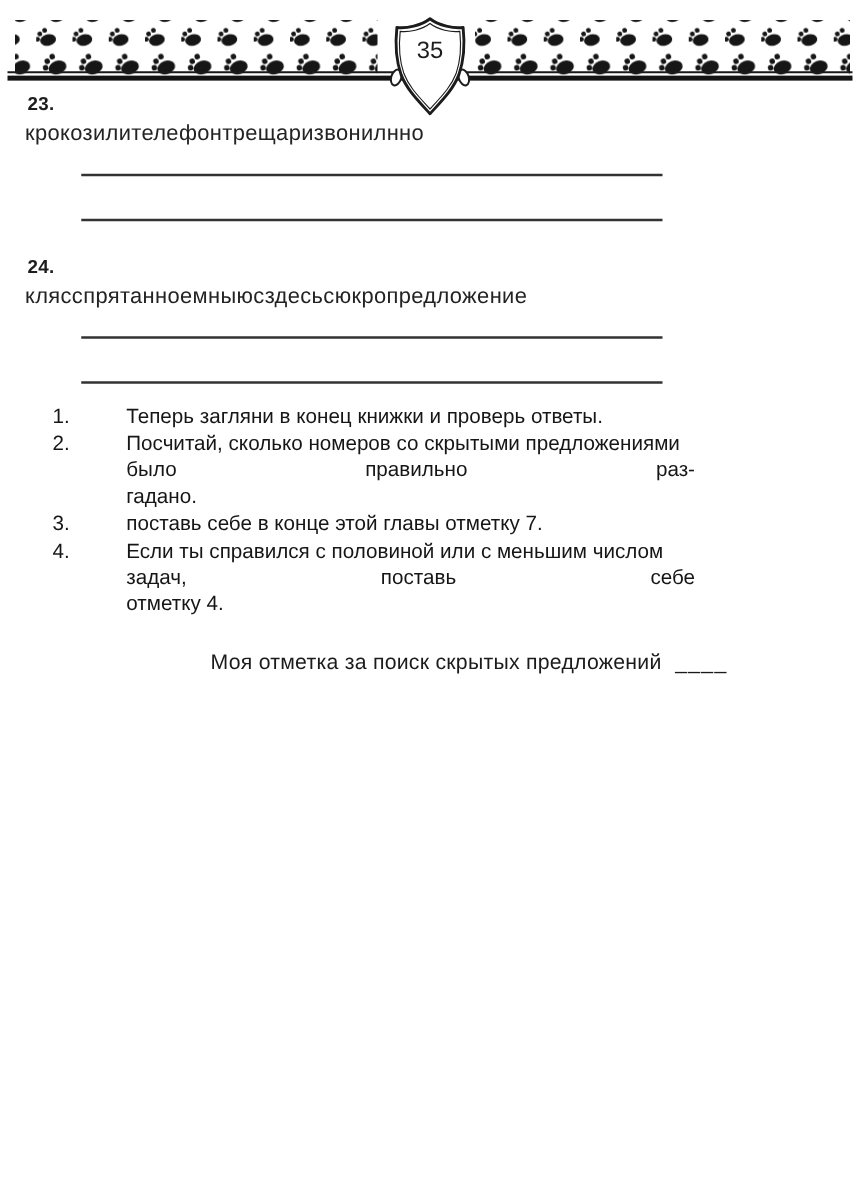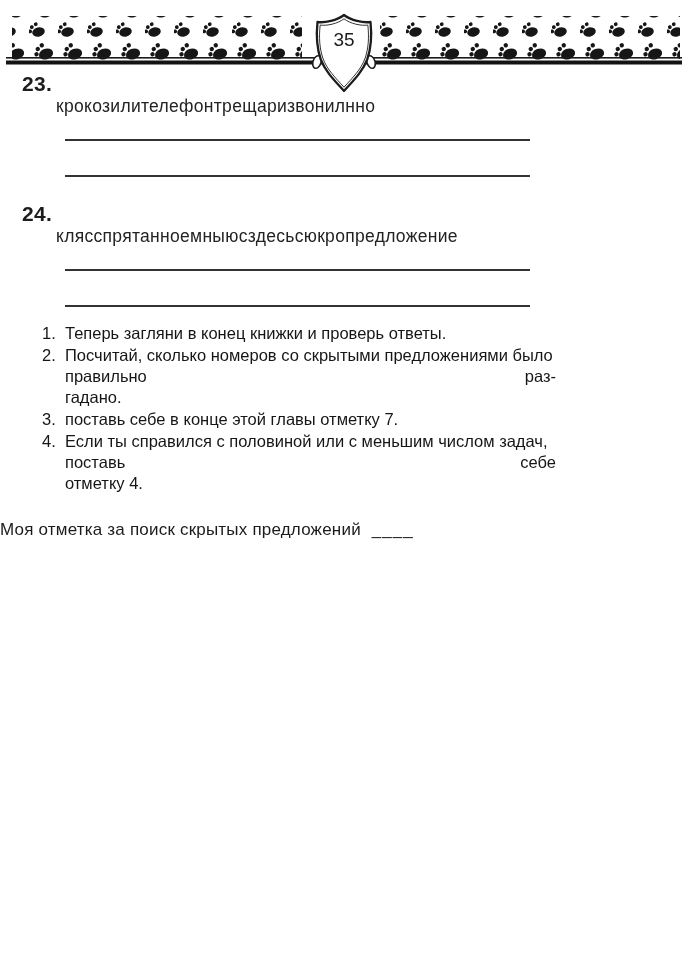--- a/index.html
+++ b/index.html
@@ -12,49 +12,49 @@
   }
   .page { position: relative; width: 582px; height: 960px; background: #fff; }
 
   
   header { position: relative; height: 66px; }
   header svg { position: absolute; top: 0; left: 0; display: block; }
 
   
   .ex-num {
     margin: 10px 0 4px 22px;
-    font-size: 21px; font-weight: bold; line-height: 16px;
+    font-size: 15px; font-weight: bold; line-height: 16px;
     letter-spacing: .3px;
   }
   .ex-num.second { margin-top: 29px; }
-  .puzzle { margin-left: 56px; }
+  .puzzle { margin-left: 20px; }
   .puzzle-line {
     font-size: 17.5px; line-height: 21px; letter-spacing: .3px;
     color: #232323;
   }
   .answer-line {
     height: 0; border-bottom: 2px solid #333;
     margin: 34px 52px 0 65px;
   }
   .answer-line.first { margin-top: 22px; }
 
   
   .instructions {
     list-style: none; margin: 16px 26px 0 42px; padding: 0;
     font-size: 16.5px; color: #161616;
   }
   .instructions li { display: flex; margin-bottom: 1px; }
   .instructions .num { flex: 0 0 23px; line-height: 21px; }
   .instructions .text { flex: 1; }
-  .line { display: block; line-height: 21px; }
+  .line { display: block; line-height: 21px; margin-left: 36px; }
   .line.fill { text-align-last: justify; }
 
   
   .mark-line {
-    margin-top: 26px; text-align: left;
+    margin-top: 26px; text-align: right;
     font-size: 17px; color: #1b1b1b; letter-spacing: .2px;
   }
   .mark-line .blank { letter-spacing: 1px; margin-left: 6px; }
 </style>
 </head>
 <body>
 
 <div class="page">
 
   <header>

